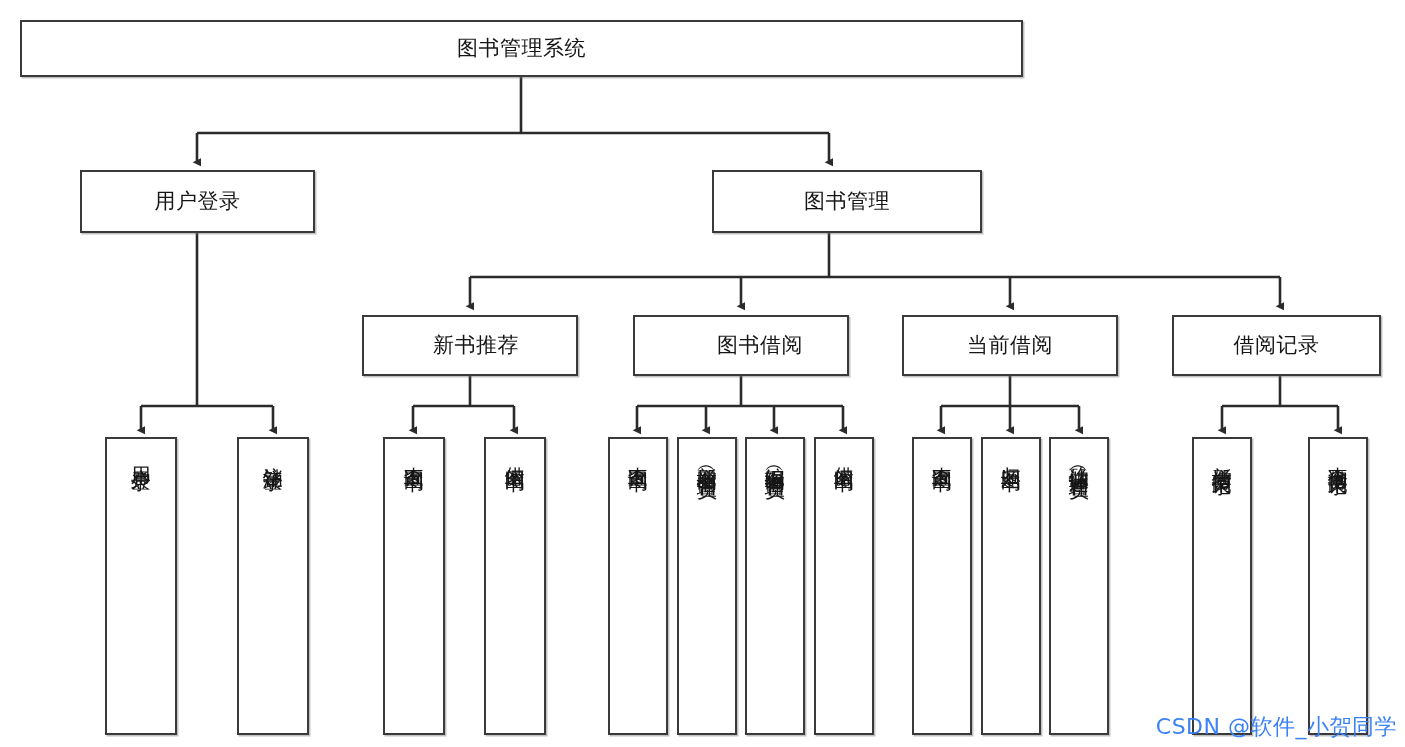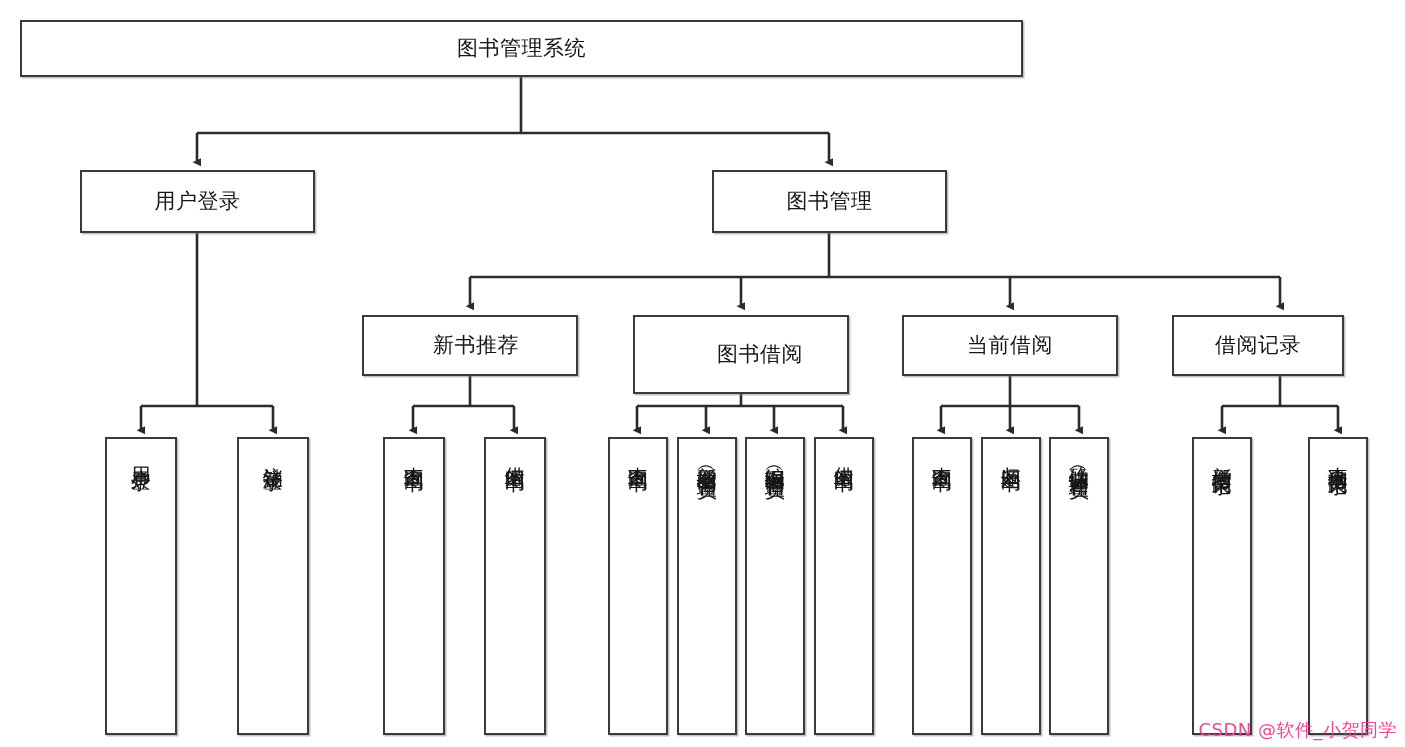--- a/index.html
+++ b/index.html
@@ -56,22 +56,22 @@
     font-size: 20px;
     line-height: 1.42;
     letter-spacing: 2px;
     white-space: pre-line;
     text-align: left;
   }
   .watermark {
     position: absolute;
     right: 8px;
     bottom: 5px;
-    font-size: 18px;
-    color: #ec4899;
+    font-size: 22px;
+    color: #3b82f6;
     letter-spacing: 0.5px;
     white-space: nowrap;
     user-select: none;
   }
 </style>
 </head>
 <body>
 
 <div id="diagram-root">
 
@@ -125,34 +125,34 @@
     </g>
   </svg>
 
   <div class="node" style="left:20px; top:13px; width:1003px; height:57px;margin-top:7px;">
     <span class="node-label">图书管理系统</span>
   </div>
 
   <div class="node" style="left:80px; top:170px; width:235px; height:63px;">
     <span class="node-label">用户登录</span>
   </div>
-  <div class="node" style="left:712px; top:170px; width:235px; height:63px;align-items:center;">
+  <div class="node" style="left:712px; top:170px; width:270px; height:63px;align-items:center;">
     <span class="node-label">图书管理</span>
   </div>
 
   <div class="node" style="left:362px; top:315px; width:216px; height:61px;padding-left:12px;">
     <span class="node-label">新书推荐</span>
   </div>
-  <div class="node" style="left:633px; top:315px; width:216px; height:79px;padding-left:38px;">
+  <div class="node" style="left:633px; top:315px; width:216px; height:61px;padding-left:38px;">
     <span class="node-label">图书借阅</span>
   </div>
   <div class="node" style="left:902px; top:315px; width:216px; height:61px;text-align:right;">
     <span class="node-label">当前借阅</span>
   </div>
-  <div class="node" style="left:1172px; top:315px; width:172px; height:61px;">
+  <div class="node" style="left:1172px; top:315px; width:209px; height:61px;">
     <span class="node-label">借阅记录</span>
   </div>
 
   <div class="node vertical" style="left:105px; top:437px; width:72px; height:298px;">
     <span class="node-label">用户登录</span>
   </div>
   <div class="node vertical" style="left:237px; top:437px; width:72px; height:298px;">
     <span class="node-label">注销登录</span>
   </div>
 

